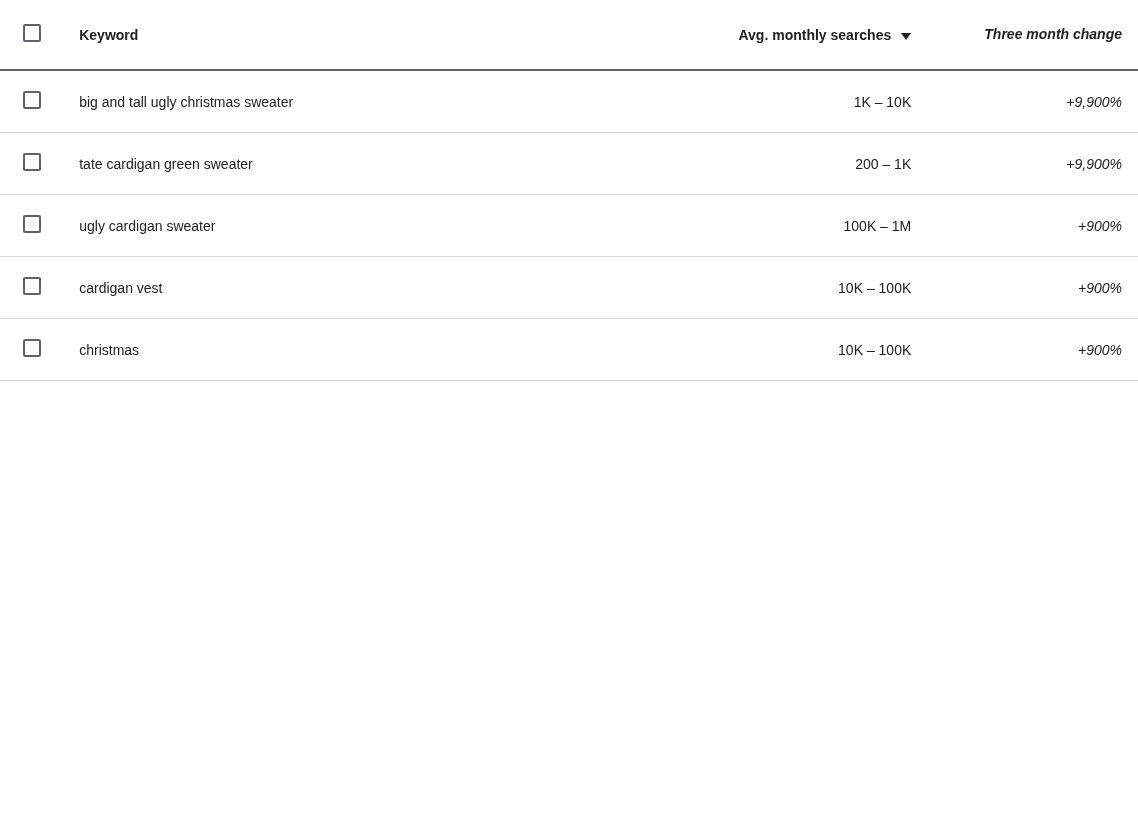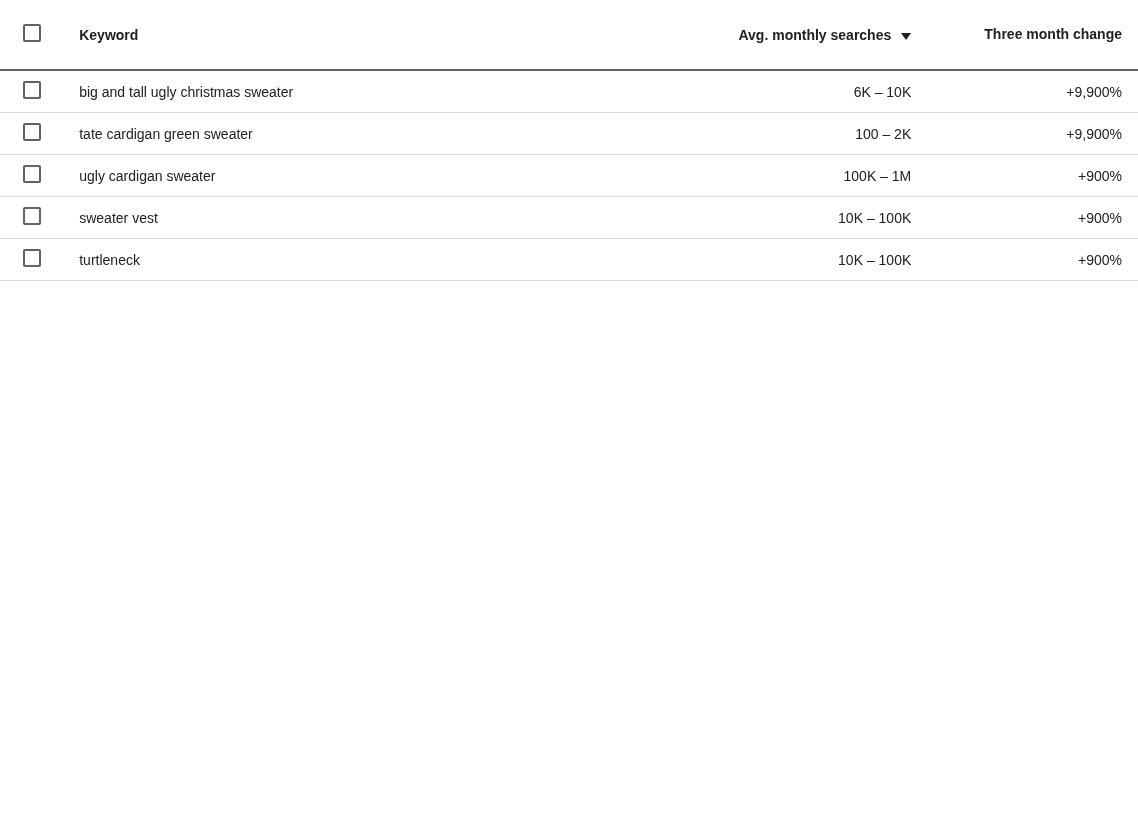--- a/index.html
+++ b/index.html
@@ -38,21 +38,21 @@
       font-weight: 700;
       font-size: 14px;
       color: #202124;
       padding: 24px 16px;
       vertical-align: middle;
     }
 
     td {
       font-size: 14px;
       color: #202124;
-      padding: 10px 16px;
+      padding: 20px 16px;
       vertical-align: middle;
     }
 
     .col-checkbox {
       width: 60px;
       text-align: center;
     }
 
     .col-keyword {
       width: 520px;
@@ -60,20 +60,21 @@
     }
 
     .col-avg-monthly {
       width: 300px;
       text-align: right;
     }
 
     .col-three-month {
       width: 200px;
       text-align: right;
+      font-style: italic;
     }
 
     .header-three-month {
       text-align: right;
       line-height: 1.4;
     }
 
     .checkbox-wrapper {
       display: inline-flex;
       align-items: center;
@@ -133,50 +134,50 @@
           <span>Three month change</span>
         </th>
       </tr>
     </thead>
     <tbody id="table-body">
     <tr>
       <td class="col-checkbox">
         <div class="checkbox-wrapper"></div>
       </td>
       <td class="col-keyword">big and tall ugly christmas sweater</td>
-      <td class="col-avg-monthly">6K – 10K</td>
+      <td class="col-avg-monthly">1K – 10K</td>
       <td class="col-three-month">+9,900%</td>
     </tr>
         <tr>
       <td class="col-checkbox">
         <div class="checkbox-wrapper"></div>
       </td>
       <td class="col-keyword">tate cardigan green sweater</td>
-      <td class="col-avg-monthly">100 – 2K</td>
+      <td class="col-avg-monthly">200 – 1K</td>
       <td class="col-three-month">+9,900%</td>
     </tr>
         <tr>
       <td class="col-checkbox">
         <div class="checkbox-wrapper"></div>
       </td>
       <td class="col-keyword">ugly cardigan sweater</td>
       <td class="col-avg-monthly">100K – 1M</td>
       <td class="col-three-month">+900%</td>
     </tr>
         <tr>
       <td class="col-checkbox">
         <div class="checkbox-wrapper"></div>
       </td>
-      <td class="col-keyword">sweater vest</td>
+      <td class="col-keyword">cardigan vest</td>
       <td class="col-avg-monthly">10K – 100K</td>
       <td class="col-three-month">+900%</td>
     </tr>
         <tr>
       <td class="col-checkbox">
         <div class="checkbox-wrapper"></div>
       </td>
-      <td class="col-keyword">turtleneck</td>
+      <td class="col-keyword">christmas</td>
       <td class="col-avg-monthly">10K – 100K</td>
       <td class="col-three-month">+900%</td>
     </tr>
       </tbody>
   </table>
 </div>
 
 </body></html>

